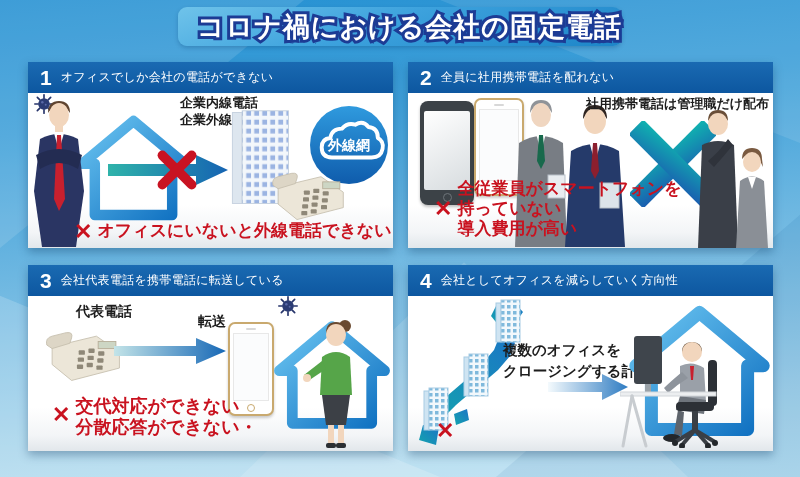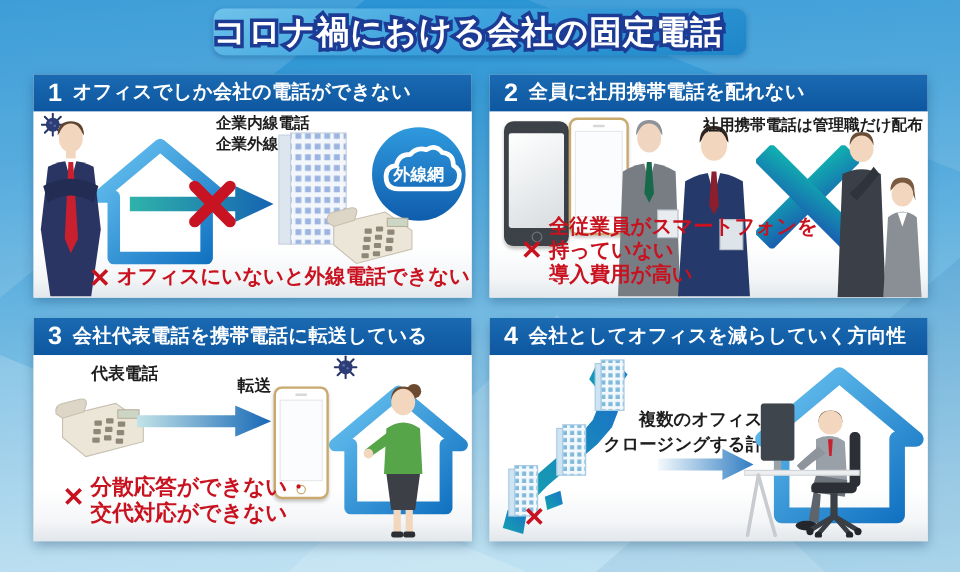--- a/index.html
+++ b/index.html
@@ -8,34 +8,34 @@
     background:linear-gradient(175deg,#2490d2 0%,#3fa0d9 25%,#7dbfe4 60%,#a9d6ec 85%,#bce2f3 100%); }
   .bgshape { position:absolute; inset:0; pointer-events:none; }
   .bgA { clip-path:polygon(0% 0%,38% 0%,0% 52%); background:rgba(255,255,255,.12); }
   .bgB { clip-path:polygon(55% 0%,100% 0%,100% 30%); background:rgba(255,255,255,.10); }
   .bgC { clip-path:polygon(0% 62%,55% 100%,0% 100%); background:rgba(255,255,255,.18); }
   .bgD { clip-path:polygon(100% 45%,62% 100%,100% 100%); background:rgba(10,90,160,.10); }
   .bgE { clip-path:polygon(30% 100%,58% 55%,86% 100%); background:rgba(255,255,255,.14); }
 
   .title-banner { position:absolute; left:178px; top:7px; width:444px; height:39px; border-radius:9px;
     background:linear-gradient(160deg,#6fc3ea 0%,#3da2dd 45%,#1d85c8 100%);
-    display:flex; align-items:center; justify-content:flex-start; box-shadow:0 2px 4px rgba(0,50,100,.25); }
+    display:flex; align-items:center; justify-content:flex-end; box-shadow:0 2px 4px rgba(0,50,100,.25); }
   .title-text { font-size:27px; font-weight:bold; color:#fff; letter-spacing:1px; white-space:nowrap;
     -webkit-text-stroke:6px #1d3c95; paint-order:stroke fill;
     text-shadow:0 0 2px #1d3c95; }
 
   .panel { position:absolute; width:365px; height:186px; background:#fff; box-shadow:0 4px 9px rgba(8,48,90,.35); }
   .panel-header { height:31px; background:linear-gradient(180deg,#1a6ab2,#0d57a0); color:#fff;
     display:flex; align-items:center; gap:9px; padding:0 12px; }
   .panel-num { font-size:21px; font-weight:bold; line-height:1; }
-  .panel-heading { font-size:16px; font-weight:bold; letter-spacing:.3px; white-space:nowrap; }
+  .panel-heading { font-size:12px; font-weight:normal; letter-spacing:.3px; white-space:nowrap; }
   .panel-body { position:relative; height:155px; overflow:hidden;
     background:linear-gradient(180deg,#ffffff 72%,#f3f5f7 90%,#e2e7eb 100%); }
 
-  .note { position:absolute; font-size:13px; font-weight:bold; color:#1d1d1d; line-height:1.3; white-space:nowrap;text-align:right; }
+  .note { position:absolute; font-size:13px; font-weight:bold; color:#1d1d1d; line-height:1.3; white-space:nowrap; }
   .problem { position:absolute; display:flex; align-items:flex-start; color:#c9121f; font-weight:bold; white-space:nowrap; }
   .problem .x { font-size:22px; line-height:1; margin-right:5px; }
   .problem .lines { line-height:1.18; }
 
   .abs { position:absolute; }
   svg { display:block; }
   .defs { position:absolute; width:0; height:0; }
 
   .phone-dark { background:#3c4247; border-radius:8px; box-shadow:0 2px 3px rgba(0,0,0,.25); }
   .phone-dark .scr { position:absolute; left:4px; right:4px; top:10px; bottom:15px;
@@ -303,22 +303,22 @@
         <circle cx="7" cy="61" r="4" fill="#f2d6bd"></circle>
         <path d="M22 78 L50 78 L46 108 L26 108 Z" fill="#3c4046"></path>
         <rect x="28" y="108" width="6" height="20" fill="#f2d6bd"></rect>
         <rect x="38" y="108" width="6" height="20" fill="#f2d6bd"></rect>
         <rect x="26" y="126" width="10" height="5" rx="2" fill="#2b2f33"></rect>
         <rect x="36" y="126" width="10" height="5" rx="2" fill="#2b2f33"></rect>
       </svg>
       <div class="problem" style="left:24px; top:100px; font-size:18px;">
         <span class="x" style="margin-top:8px;">✕</span>
         <span class="lines">
+          <div>交代対応ができない</div>
           <div>分散応答ができない・</div>
-          <div>交代対応ができない</div>
         </span>
       </div>
     </div>
   </section>
 
   <section class="panel" style="left:408px; top:265px;">
     <div class="panel-header">
       <span class="panel-num">4</span>
       <span class="panel-heading">会社としてオフィスを減らしていく方向性</span>
     </div>

